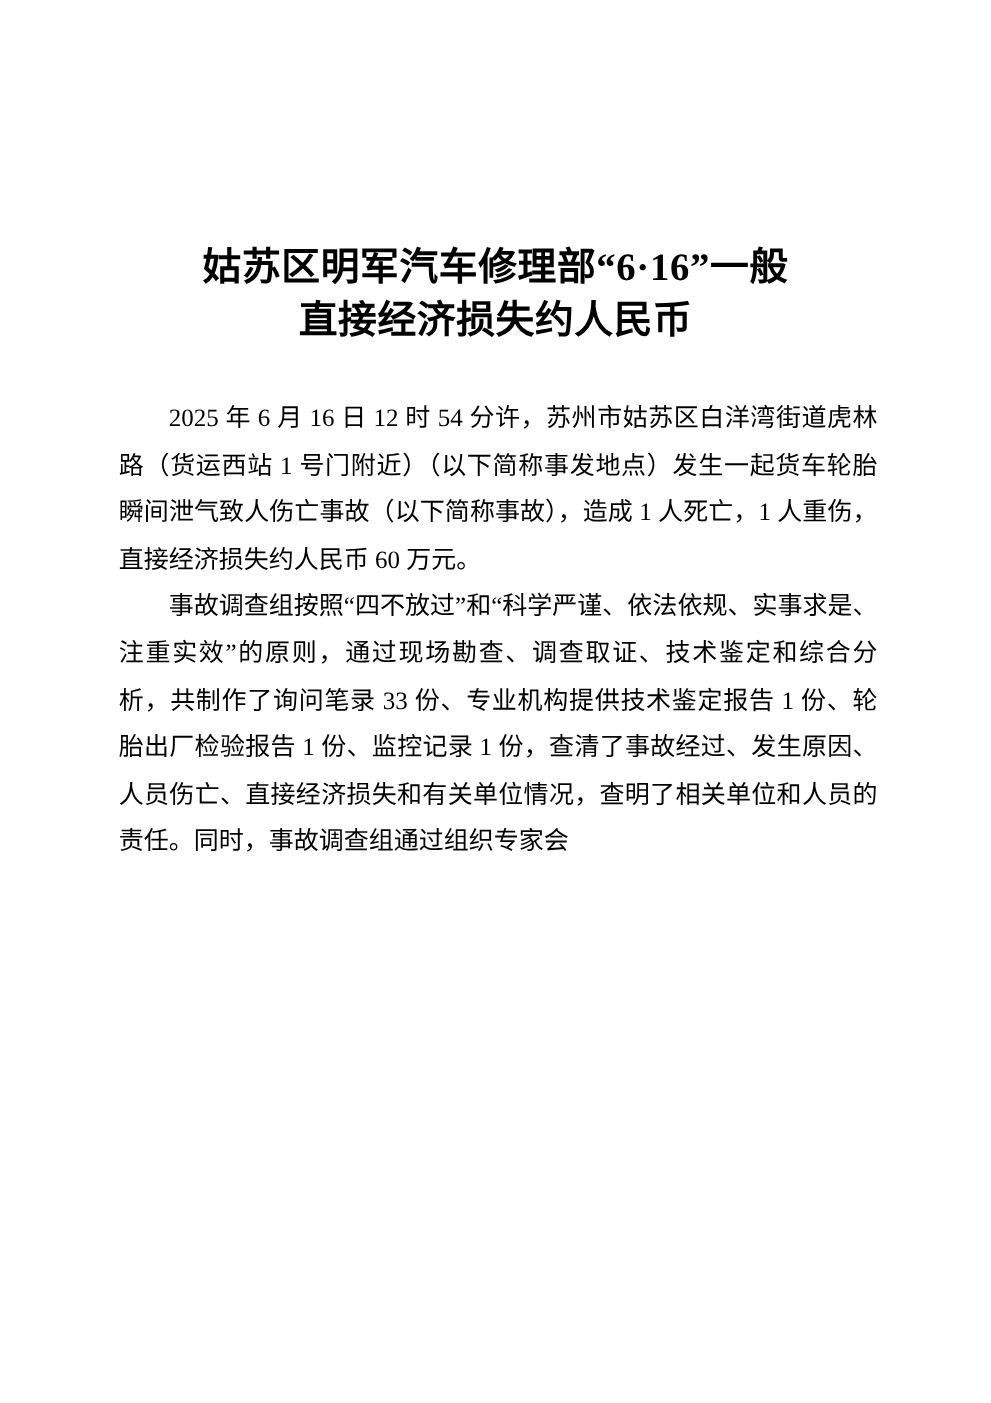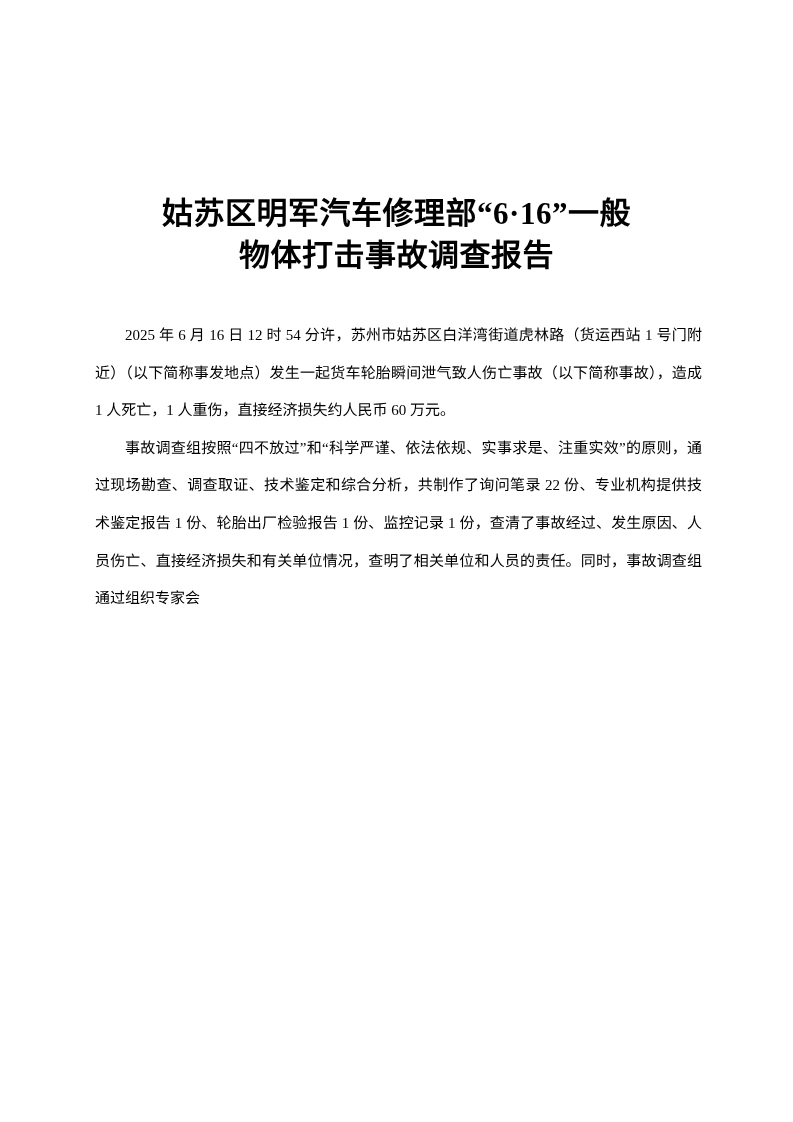--- a/index.html
+++ b/index.html
@@ -25,21 +25,21 @@
     font-weight: bold;
     font-size: 31px;
     line-height: 42px;
     letter-spacing: 0.5px;
   }
   .doc-body {
     position: absolute;
     top: 317px;
     left: 95px;
     width: 607px;
-    font-size: 15px;
+    font-size: 20px;
     line-height: 37.6px;
     text-align: justify;
   }
   .doc-body p {
     margin: 0;
     padding: 0;
     text-indent: 2em;
     text-align: justify;
   }
   .page-footer {
@@ -52,23 +52,23 @@
     color: #1a1a1a;
   }
 </style>
 </head>
 <body>
 
 <div class="page">
 
   <div class="doc-title">
     <div>姑苏区明军汽车修理部“6·16”一般</div>
-    <div>物体打击事故调查报告</div>
+    <div>直接经济损失约人民币</div>
   </div>
 
   <div class="doc-body">
     <p>2025 年 6 月 16 日 12 时 54 分许，苏州市姑苏区白洋湾街道虎林路（货运西站 1 号门附近）（以下简称事发地点）发生一起货车轮胎瞬间泄气致人伤亡事故（以下简称事故），造成 1 人死亡，1 人重伤，直接经济损失约人民币 60 万元。</p>
-    <p>事故调查组按照“四不放过”和“科学严谨、依法依规、实事求是、注重实效”的原则，通过现场勘查、调查取证、技术鉴定和综合分析，共制作了询问笔录 22 份、专业机构提供技术鉴定报告 1 份、轮胎出厂检验报告 1 份、监控记录 1 份，查清了事故经过、发生原因、人员伤亡、直接经济损失和有关单位情况，查明了相关单位和人员的责任。同时，事故调查组通过组织专家会</p>
+    <p>事故调查组按照“四不放过”和“科学严谨、依法依规、实事求是、注重实效”的原则，通过现场勘查、调查取证、技术鉴定和综合分析，共制作了询问笔录 33 份、专业机构提供技术鉴定报告 1 份、轮胎出厂检验报告 1 份、监控记录 1 份，查清了事故经过、发生原因、人员伤亡、直接经济损失和有关单位情况，查明了相关单位和人员的责任。同时，事故调查组通过组织专家会</p>
   </div>
 
   <div class="page-footer">- 1 -</div>
 
 </div>
 
 </body></html>

